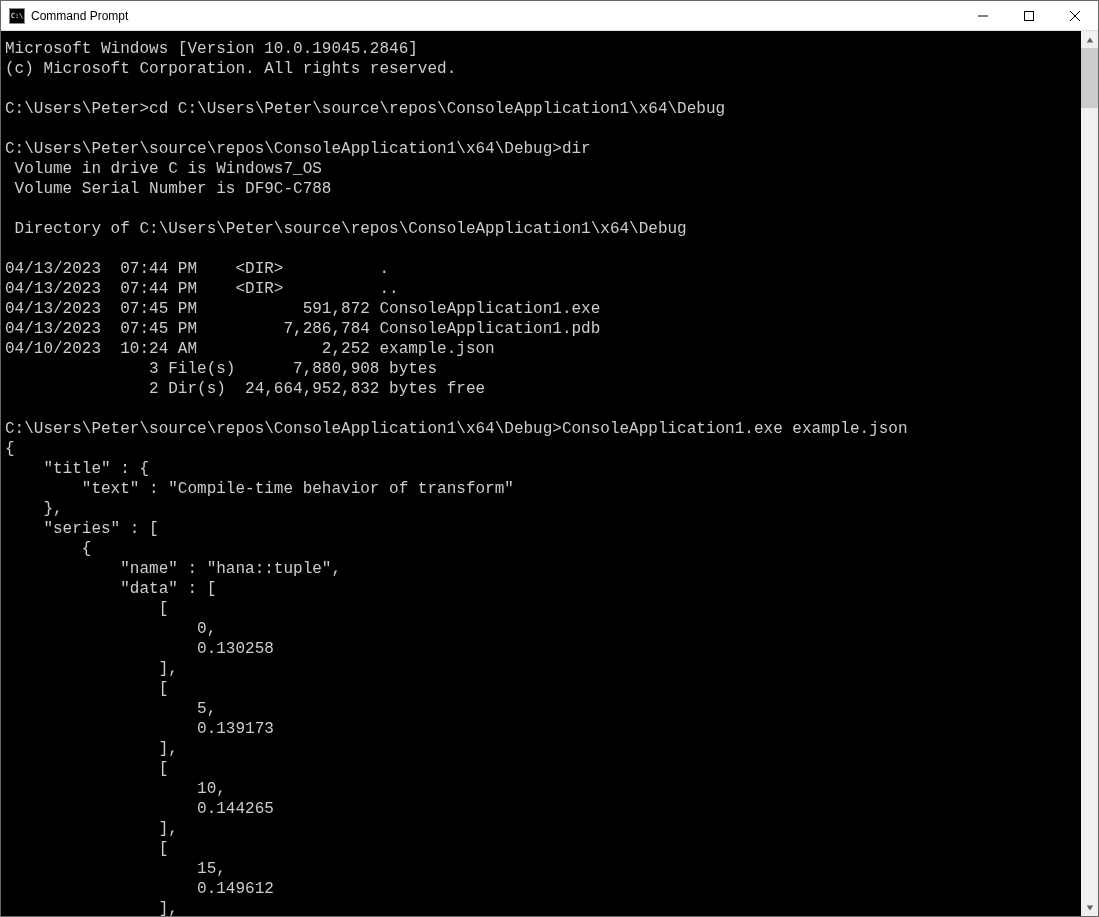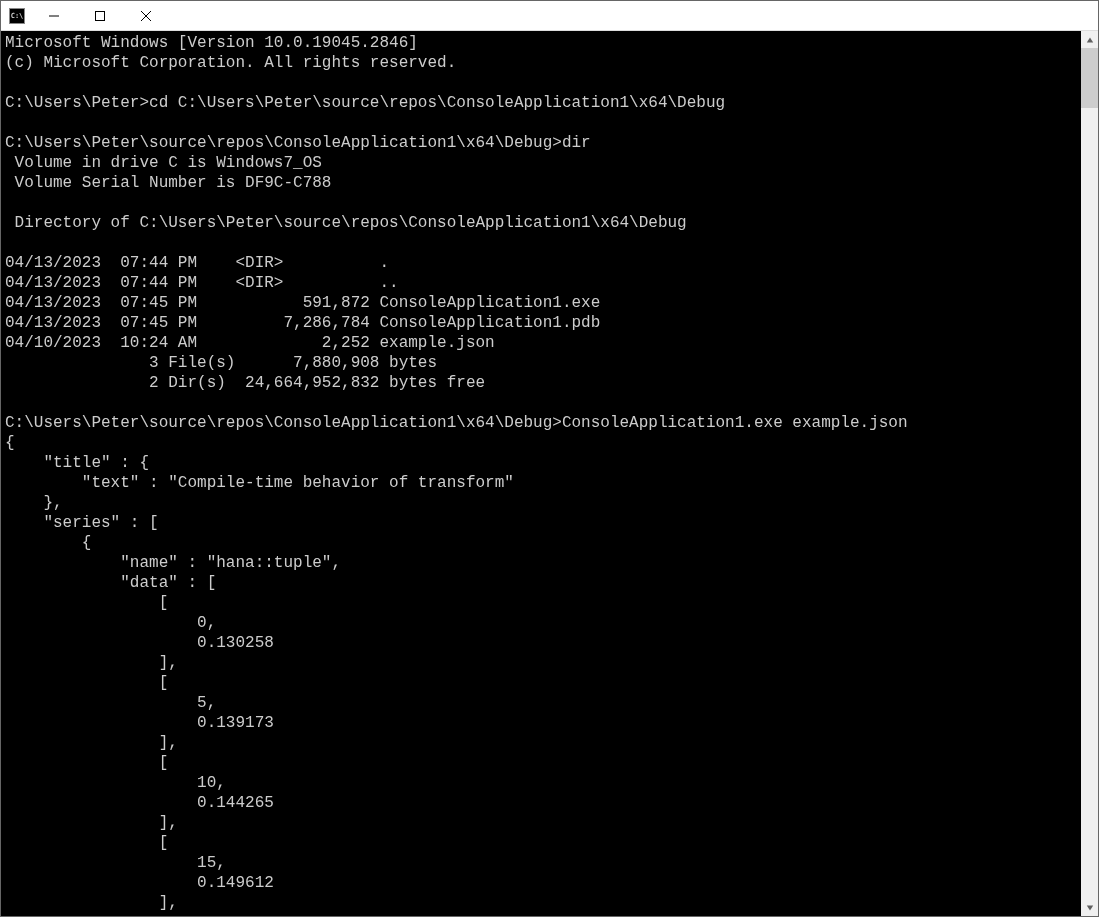--- a/index.html
+++ b/index.html
@@ -73,21 +73,21 @@
       background: #000;
       overflow: hidden;
     }
     .console {
       flex: 1;
       background: #000;
       color: #cccccc;
       font-family: Consolas, 'Courier New', monospace;
       font-size: 16px;
       line-height: 20px;
-      padding: 2px 0 2px 4px;
+      padding: 8px 0 2px 4px;
       white-space: pre;
       overflow: hidden;
     }
     .scrollbar {
       width: 17px;
       background: #f0f0f0;
       display: flex;
       flex-direction: column;
       border-left: 0;
     }
@@ -117,20 +117,21 @@
       background: #cdcdcd;
       cursor: pointer;
     }
   </style>
 </head>
 <body>
 
 <div class="window">
   <div class="titlebar">
     <div class="titlebar-icon">C:\</div>
+    <div class="titlebar-title">Command Prompt</div>
     <div class="titlebar-controls">
       <div class="titlebar-btn">
         <svg viewBox="0 0 10 10">
             <line x1="0" y1="5" x2="10" y2="5" stroke="#000" stroke-width="1"></line>
           </svg>
       </div>
       <div class="titlebar-btn">
         <svg viewBox="0 0 10 10">
             <rect x="0.5" y="0.5" width="9" height="9" fill="none" stroke="#000" stroke-width="1"></rect>
           </svg>

